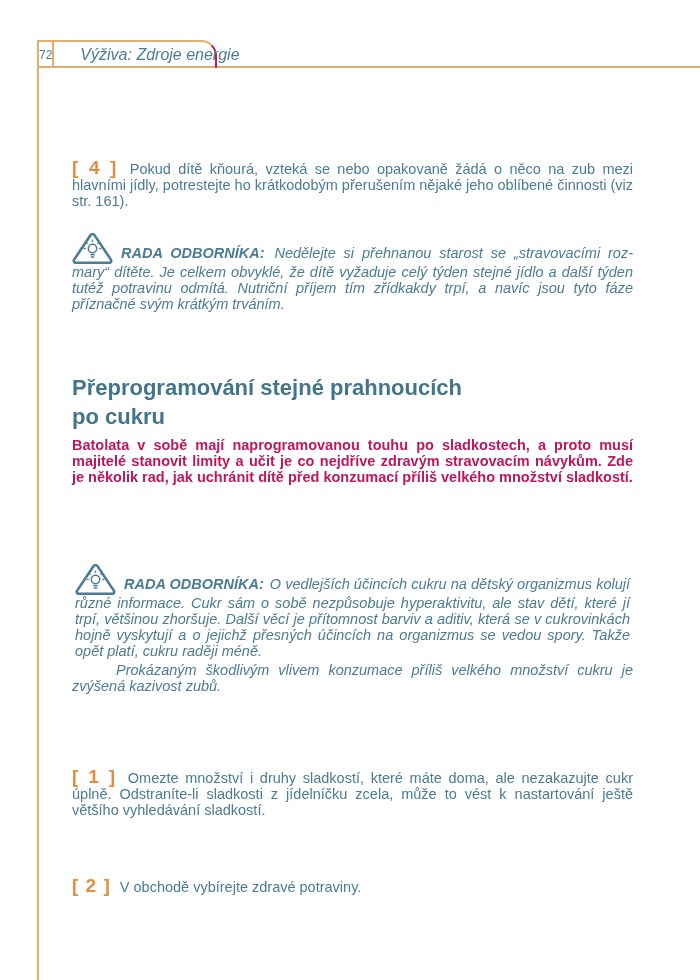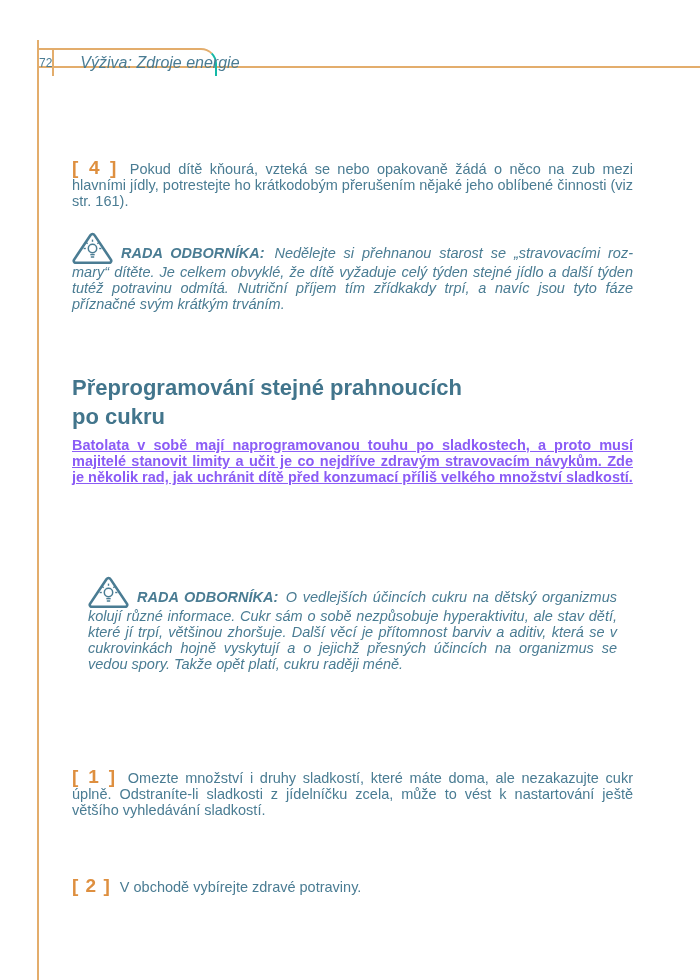--- a/index.html
+++ b/index.html
@@ -16,25 +16,24 @@
     background:#e3ad6c;
   }
   .top-rule{
     position:absolute;left:37px;right:0;top:66px;height:2px;
     background:#e3ad6c;
   }
   
   .tab{
     position:absolute;left:39px;top:40px;width:176px;height:26px;
     border-top:2px solid #e3ad6c;
-    border-right:2px solid #14b8a6;
+    border-right:2px solid #be185d;
     border-top-right-radius:16px;
     display:flex;align-items:center;
     color:#4a7c93;
-    margin-top:8px;
   }
   .pagenum{
     width:26px;height:100%;
     display:flex;align-items:center;justify-content:center;
     border-right:2px solid #e3ad6c;
     font-size:12px;
   }
   .htitle{
     padding-left:26px;
     font-size:16px;font-style:italic;
@@ -57,21 +56,21 @@
   .tip{font-style:italic;}
   .tip-label{font-weight:bold;margin-right:2px;}
   .tip-icon{
     display:inline-block;vertical-align:-6px;margin-right:8px;
   }
   .tip-cont{margin:0;text-indent:44px;}
   .section-heading{
     font-size:22px;line-height:29px;font-weight:bold;
     color:#42758c;white-space:pre-line;margin:0;
   }
-  .intro{font-weight:bold;color:#8b5cf6;text-decoration:underline;}
+  .intro{font-weight:bold;color:#be185d;}
 </style>
 </head>
 <body>
 
 <div class="page">
 
   <div class="left-rule"></div>
   <div class="top-rule"></div>
 
   <header class="tab">
@@ -94,31 +93,32 @@
           <line x1="18.3" y1="22.6" x2="22.7" y2="22.6" stroke="#4a7c93" stroke-width="1.5"></line>
           <line x1="18.8" y1="25.0" x2="22.2" y2="25.0" stroke="#4a7c93" stroke-width="1.5"></line>
         </svg><span class="tip-label">RADA ODBORNÍKA:</span> <span>Nedělejte si přehnanou starost se „stravovacími roz­mary“ dítěte. Je celkem obvyklé, že dítě vyžaduje celý týden stejné jídlo a další týden tutéž potravinu odmítá. Nutriční příjem tím zřídkakdy trpí, a navíc jsou tyto fáze příznačné svým krátkým trváním.</span></p>
 
     <h1 class="block section-heading" style="top:373px;">Přeprogramování stejné prahnoucích
 po cukru</h1>
 
     <p class="block body-text intro" style="top:437px;">Batolata v sobě mají naprogramovanou touhu po sladkostech, a proto musí majitelé stanovit limity a učit je co nejdříve zdravým stravovacím návykům. Zde je několik rad, jak uchránit dítě před konzumací příliš velkého množství sladkostí.</p>
 
     <div class="block body-text tip" style="top:560px;">
-      <p style="margin:16px;"><svg class="tip-icon" width="41" height="32" viewBox="0 0 41 32" aria-hidden="true">
+      <p style="margin:3px;"><svg class="tip-icon" width="41" height="32" viewBox="0 0 41 32" aria-hidden="true">
             <path d="M18.6,3.1 a2.3,2.3 0 0 1 3.9,0 L39.0,27.8 a2.1,2.1 0 0 1 -1.9,3.1 H3.9 a2.1,2.1 0 0 1 -1.9,-3.1 Z" fill="none" stroke="#4a7c93" stroke-width="2.6"></path>
             <circle cx="20.5" cy="16.5" r="4.2" fill="none" stroke="#4a7c93" stroke-width="1.5"></circle>
             <line x1="20.5" y1="9.8" x2="20.5" y2="7.6" stroke="#4a7c93" stroke-width="1.4"></line>
             <line x1="15.6" y1="11.8" x2="14.0" y2="10.3" stroke="#4a7c93" stroke-width="1.4"></line>
             <line x1="25.4" y1="11.8" x2="27.0" y2="10.3" stroke="#4a7c93" stroke-width="1.4"></line>
             <line x1="13.8" y1="16.5" x2="11.6" y2="16.5" stroke="#4a7c93" stroke-width="1.4"></line>
             <line x1="27.2" y1="16.5" x2="29.4" y2="16.5" stroke="#4a7c93" stroke-width="1.4"></line>
             <line x1="18.3" y1="22.6" x2="22.7" y2="22.6" stroke="#4a7c93" stroke-width="1.5"></line>
             <line x1="18.8" y1="25.0" x2="22.2" y2="25.0" stroke="#4a7c93" stroke-width="1.5"></line>
           </svg><span class="tip-label">RADA ODBORNÍKA:</span> <span>O vedlejších účincích cukru na dětský organizmus kolují různé informace. Cukr sám o sobě nezpůsobuje hyperaktivitu, ale stav dětí, které jí trpí, většinou zhoršuje. Další věcí je přítomnost barviv a aditiv, která se v cukrovinkách hojně vyskytují a o jejichž přesných účincích na organizmus se vedou spory. Takže opět platí, cukru raději méně.</span></p>
+      <p class="tip-cont">Prokázaným škodlivým vlivem konzumace příliš velkého množství cukru je zvýšená kazivost zubů.</p>
     </div>
 
     <p class="block body-text" style="top:769px;"><span class="num">[ 1 ]</span> <span>Omezte množství i druhy sladkostí, které máte doma, ale nezakazujte cukr úplně. Odstraníte-li sladkosti z jídelníčku zcela, může to vést k nastartování ještě většího vyhledávání sladkostí.</span></p>
 
     <p class="block body-text" style="top:878px;"><span class="num">[ 2 ]</span> <span>V obchodě vybírejte zdravé potraviny.</span></p>
 
   </div>
 </div>
 
 </body></html>

